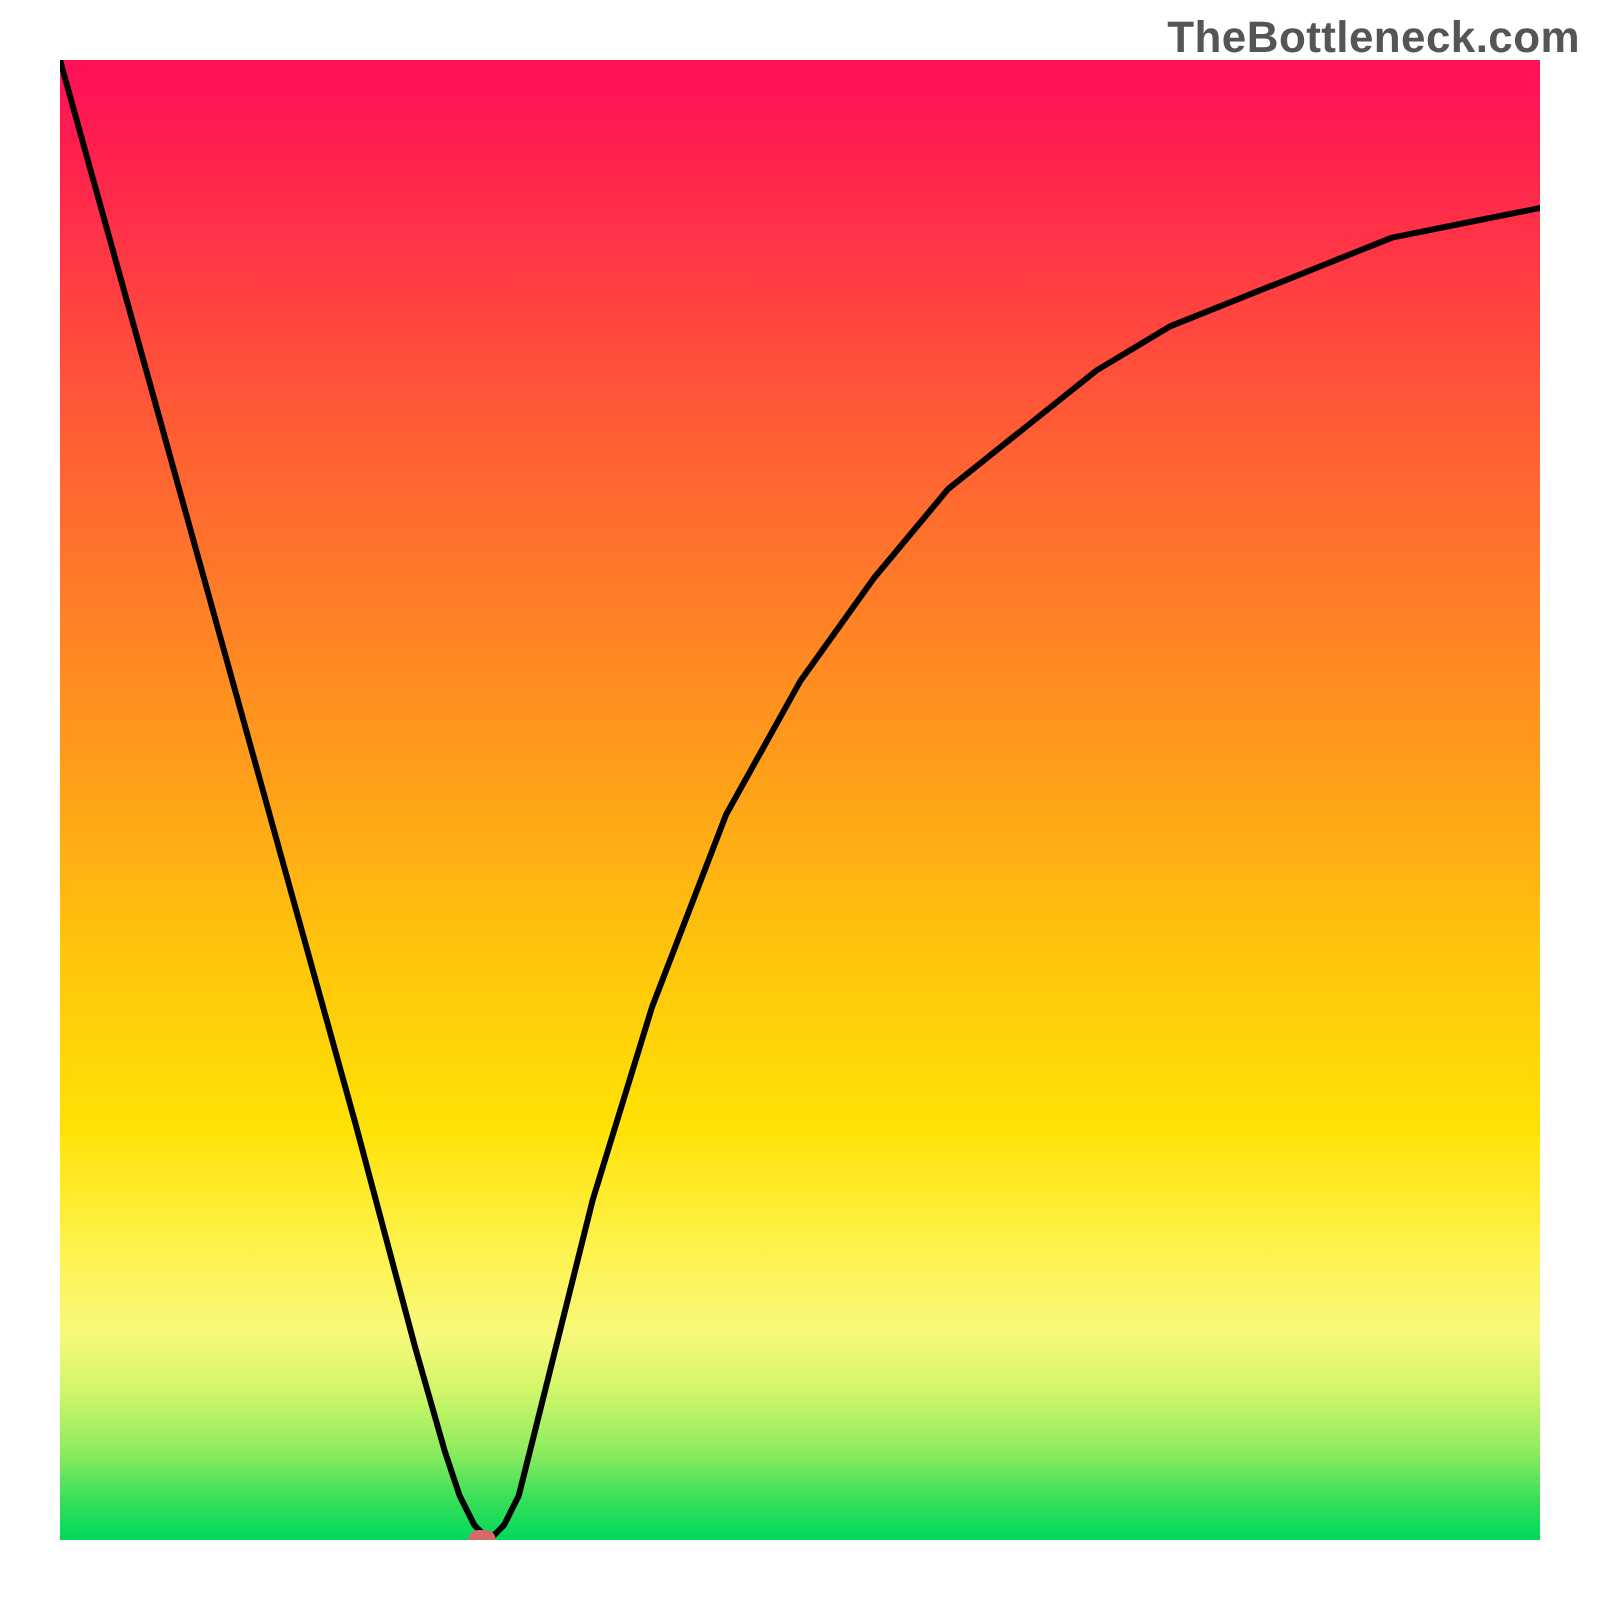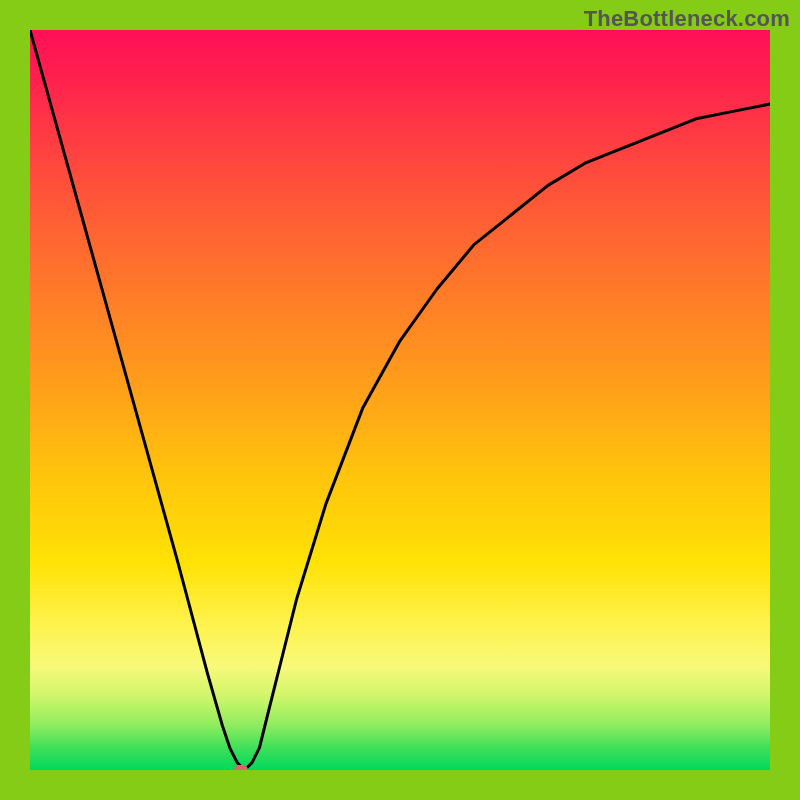--- a/index.html
+++ b/index.html
@@ -1,21 +1,21 @@
 <!DOCTYPE html>
 <html><head>
 <meta charset="utf-8">
 <style>
   * { margin: 0; padding: 0; box-sizing: border-box; }
   html, body { width: 800px; height: 800px; overflow: hidden; background: #000; }
   .frame {
     position: relative;
     width: 800px;
     height: 800px;
-    background: #84cc16;
+    background: #ffffff;
     text-decoration: underline;
   }
   .watermark {
     position: absolute;
     top: 6px;
     right: 10px;
     font-family: Arial, Helvetica, sans-serif;
     font-size: 22px;
     font-weight: 600;
     color: #555;

